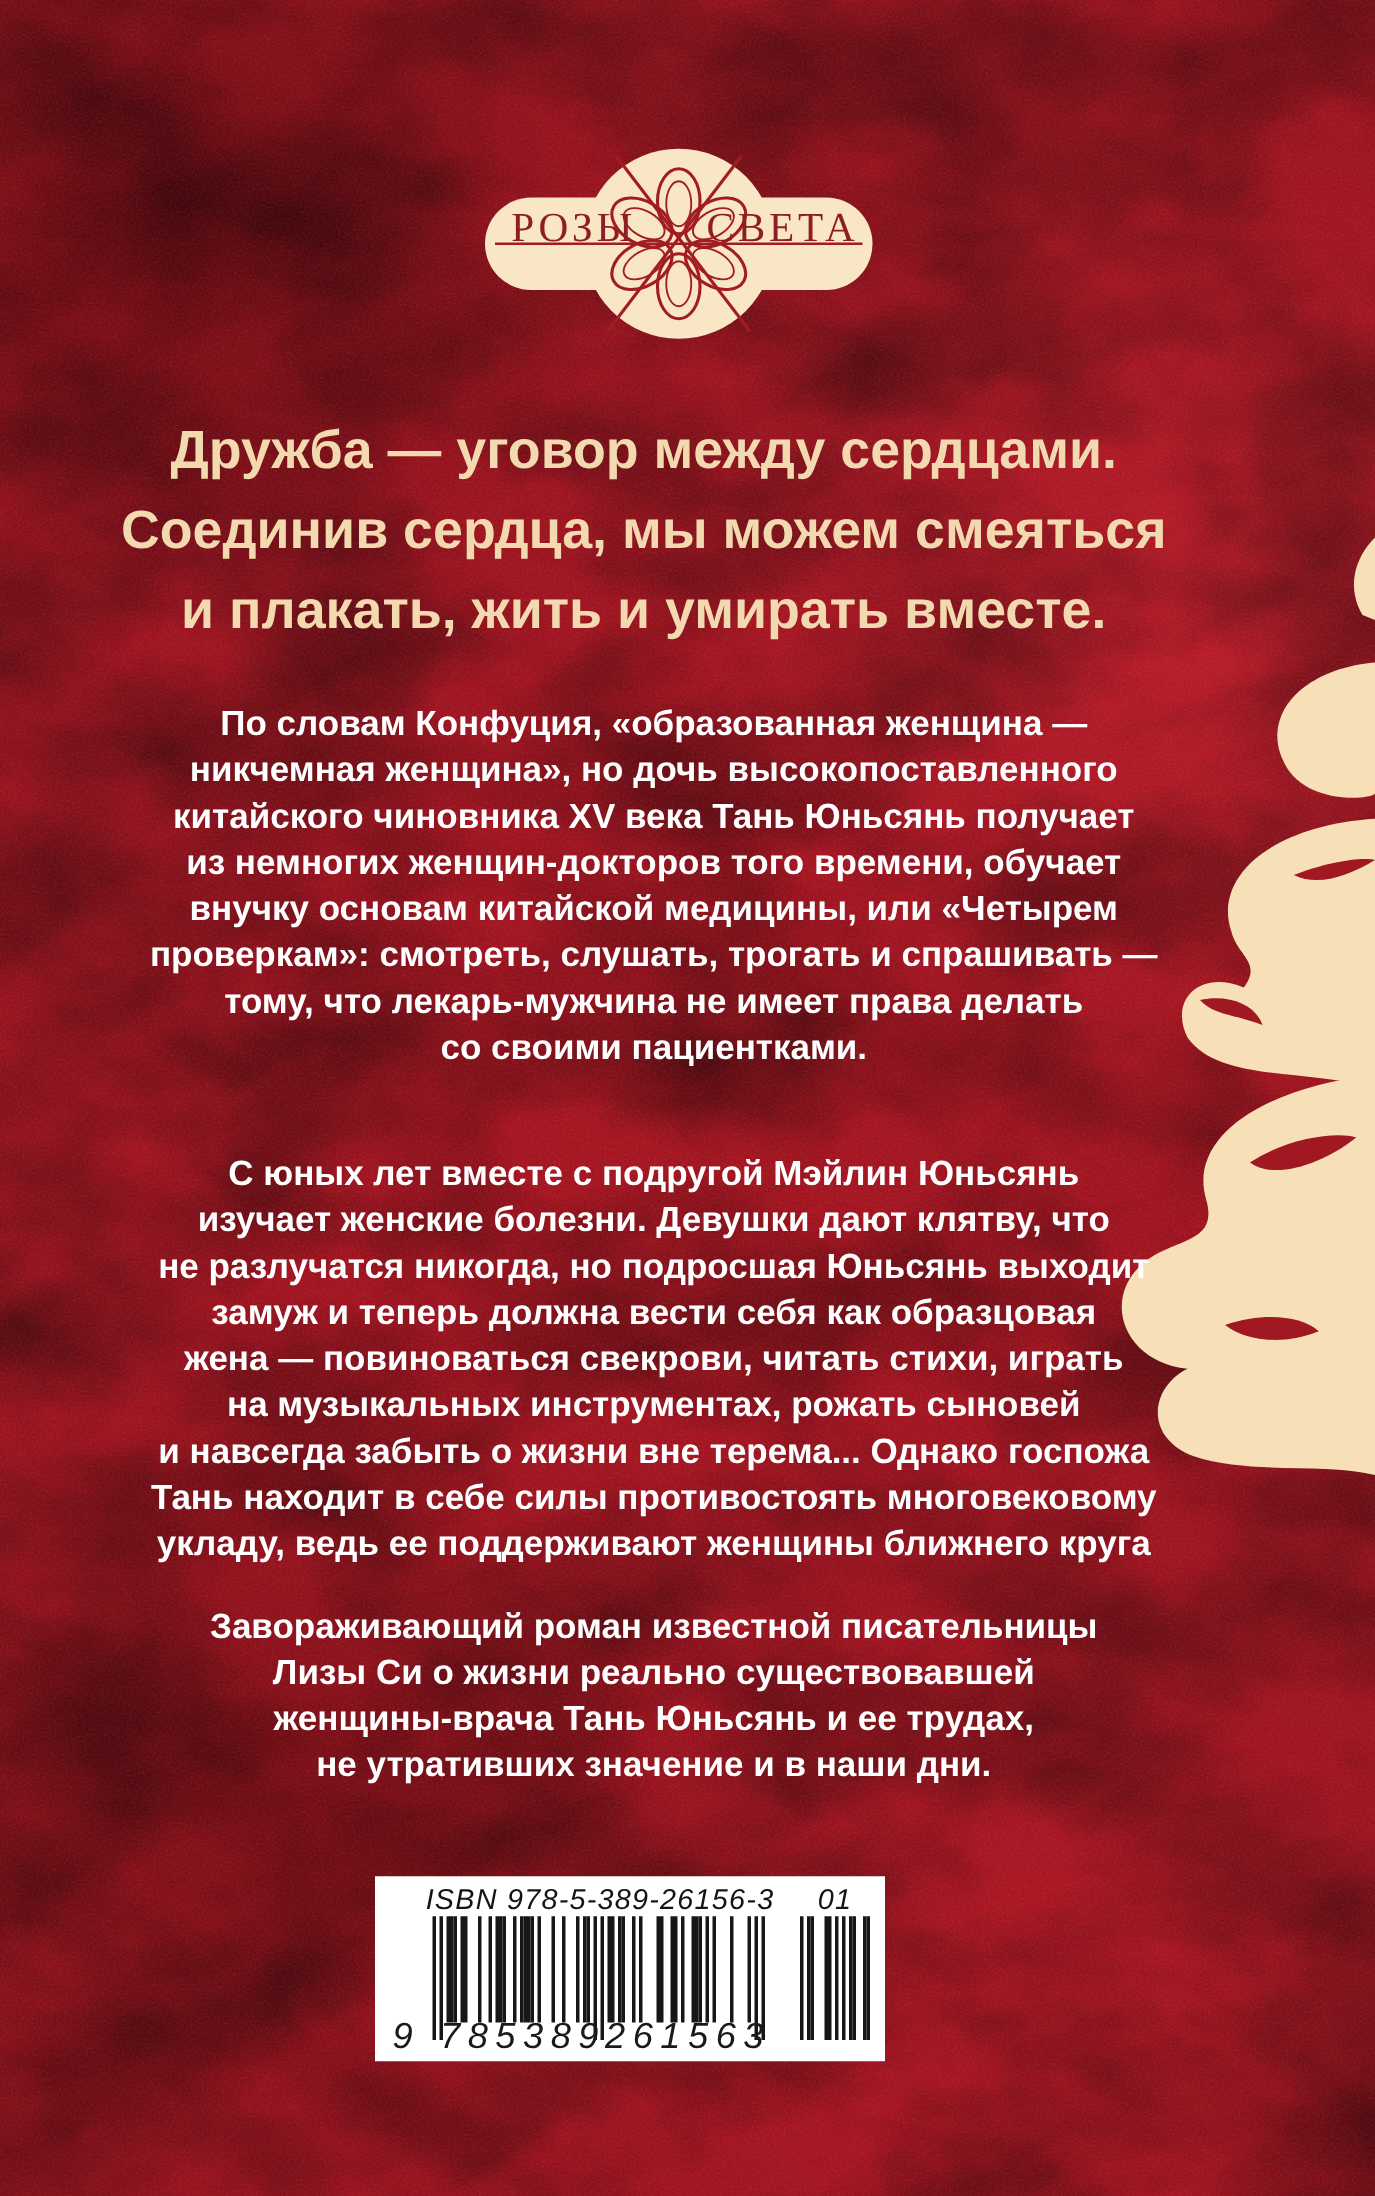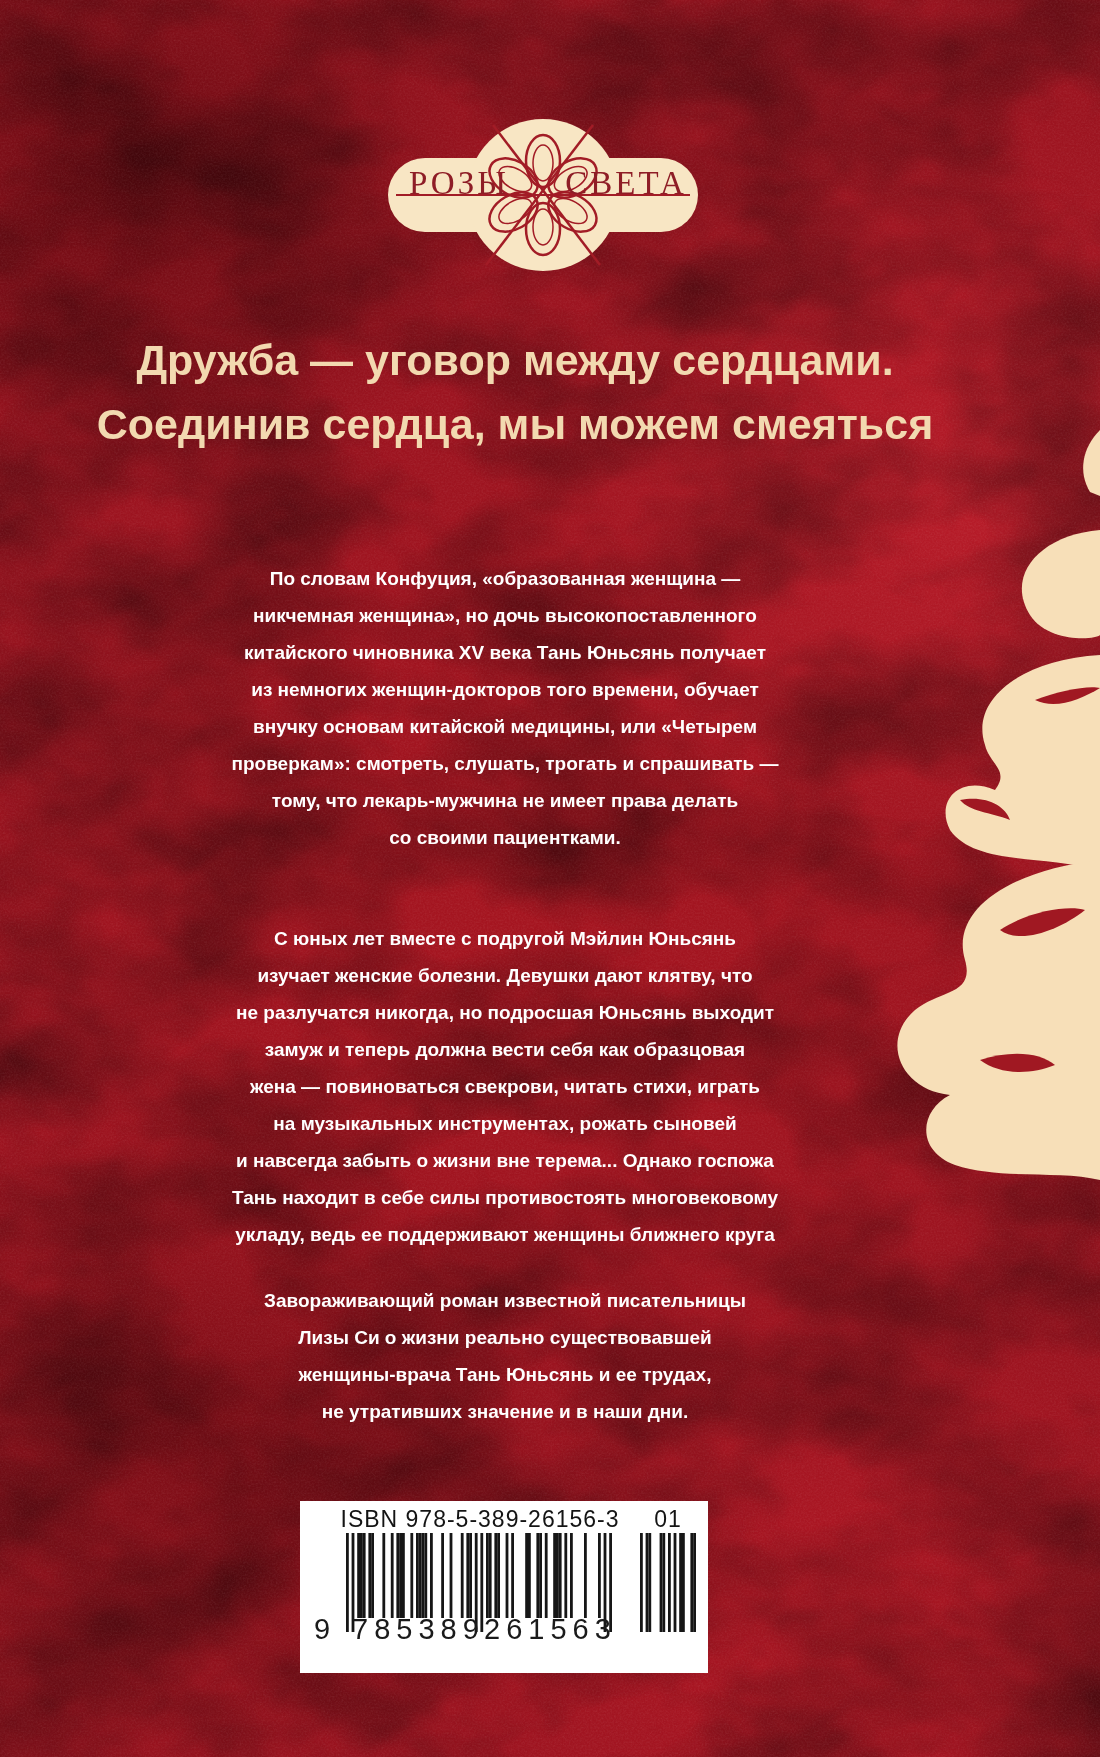--- a/index.html
+++ b/index.html
@@ -17,24 +17,24 @@
   .logo{position:absolute;left:388px;top:119px;width:310px;height:152px;z-index:3;}
   .logo .wing{position:absolute;left:0;top:39px;width:310px;height:74px;border-radius:37px;background:#f8e6c4;}
   .logo .disc{position:absolute;left:79px;top:0;width:152px;height:152px;border-radius:50%;background:#f8e6c4;}
   .logo svg{position:absolute;left:0;top:0;}
   .logo .word{position:absolute;top:46px;font-family:"Liberation Serif",serif;font-size:33px;
               letter-spacing:3px;color:#8e1d26;text-align:center;}
   .logo .word.l{left:6px;width:130px;}
   .logo .word.r{right:2px;width:140px;}
   .epigraph{position:absolute;left:40px;top:328px;width:950px;z-index:3;text-align:center;
             color:#f2d9b0;font-size:43px;font-weight:bold;line-height:64px;}
-  .para{position:absolute;left:30px;width:950px;z-index:3;text-align:center;
-        color:#ffffff;font-size:19px;font-weight:bold;line-height:37px;}
+  .para{position:absolute;left:48px;width:950px;z-index:3;text-align:center;
+        color:#ffffff;font-size:28px;font-weight:bold;line-height:37px;}
   #para1{top:560px;} #para2{top:920px;} #para3{top:1282px;}
-  .isbn-box{position:absolute;left:300px;top:1501px;width:408px;height:172px;background:#ffffff;z-index:4;}
+  .isbn-box{position:absolute;left:300px;top:1501px;width:408px;height:148px;background:#ffffff;z-index:4;font-style:italic;}
   .isbn-box .lbl{position:absolute;top:5px;color:#141414;font-size:23px;letter-spacing:1px;}
   .isbn-box .lbl.main{left:30px;width:300px;text-align:center;}
   .isbn-box .lbl.addon{left:340px;width:56px;text-align:center;}
   #ean-svg{position:absolute;left:0;top:0;}
   #ean-svg rect{fill:#161616;}
   .digits{position:absolute;color:#1a1a1a;font-size:29px;}
   .digits.first{left:14px;top:112px;}
   .digits.grp1{left:52px;top:112px;width:124px;text-align:center;letter-spacing:6px;}
   .digits.grp2{left:184px;top:112px;width:124px;text-align:left;letter-spacing:6px;}
 </style>
@@ -103,20 +103,21 @@
         </g>
     </g>
   </svg>
   <div class="word l">РОЗЫ</div>
   <div class="word r">СВЕТА</div>
 </div>
 
 <div class="epigraph">
   <div>Дружба — уговор между сердцами.</div>
   <div>Соединив сердца, мы можем смеяться</div>
+  <div>и плакать, жить и умирать вместе.</div>
 </div>
 
 <div class="para" id="para1">
   <div>По словам Конфуция, «образованная женщина —</div>
   <div>никчемная женщина», но дочь высокопоставленного</div>
   <div>китайского чиновника XV века Тань Юньсянь получает</div>
   <div>из немногих женщин-докторов того времени, обучает</div>
   <div>внучку основам китайской медицины, или «Четырем</div>
   <div>проверкам»: смотреть, слушать, трогать и спрашивать —</div>
   <div>тому, что лекарь-мужчина не имеет права делать</div>

